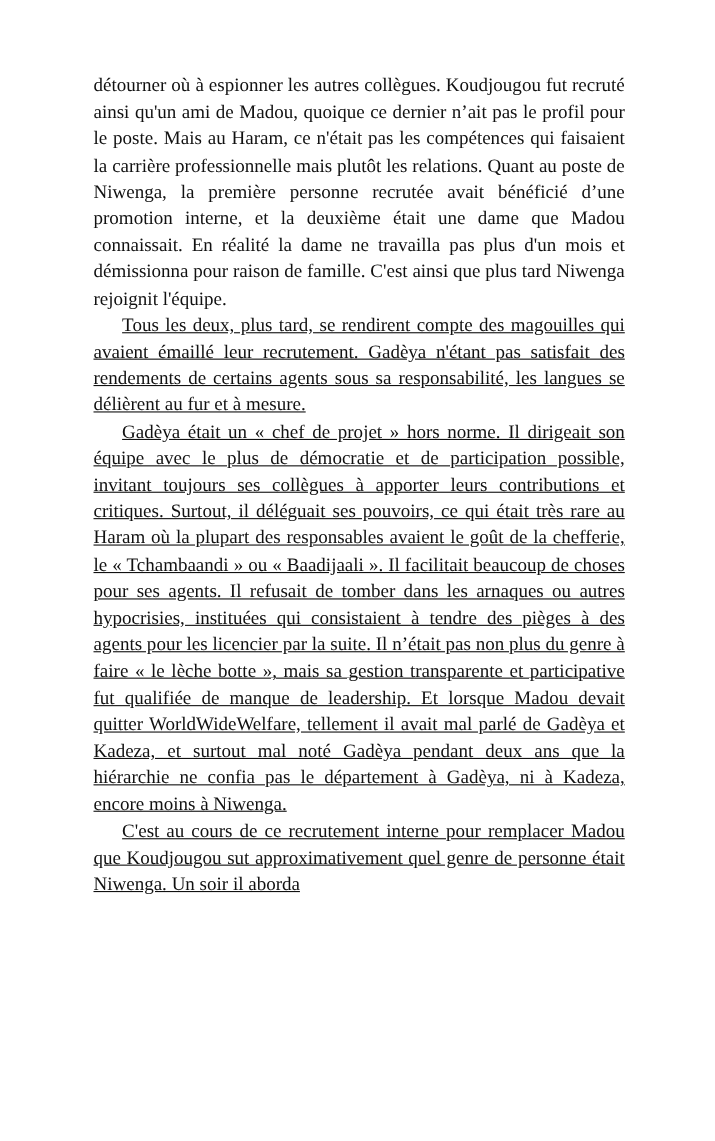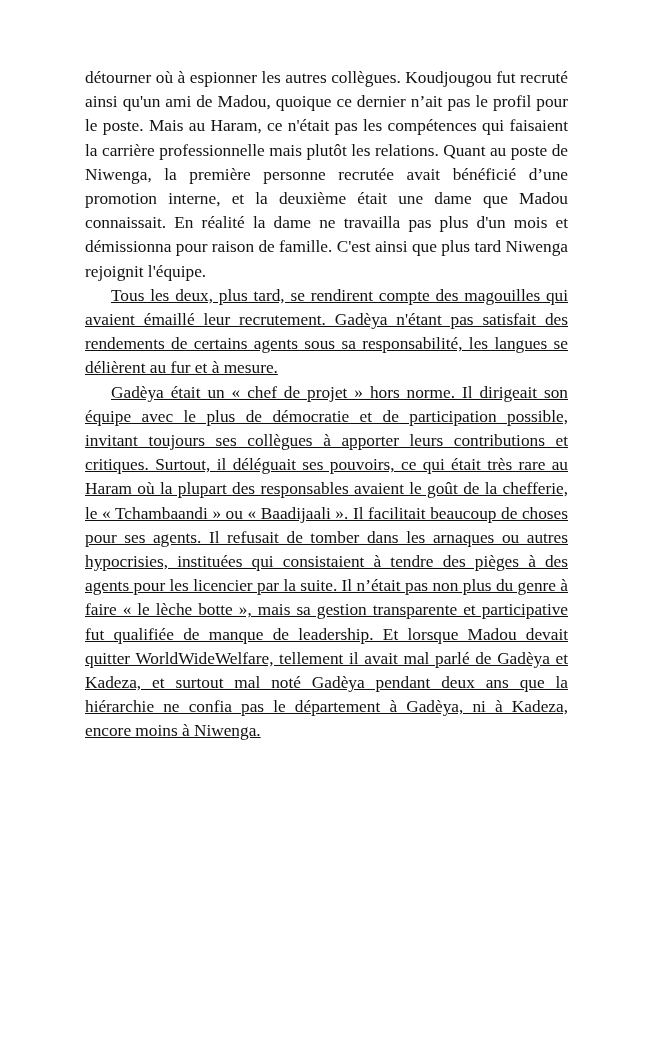--- a/index.html
+++ b/index.html
@@ -46,15 +46,16 @@
   }
 </style>
 </head>
 <body>
 
 <div class="page">
   <div class="text-block">
     <p>détourner où à espionner les autres collègues. Koudjougou fut recruté ainsi qu'un ami de Madou, quoique ce dernier n’ait pas le profil pour le poste. Mais au Haram, ce n'était pas les compétences qui faisaient la carrière professionnelle mais plutôt les relations. Quant au poste de Niwenga, la première personne recrutée avait bénéficié d’une promotion interne, et la deuxième était une dame que Madou connaissait. En réalité la dame ne travailla pas plus d'un mois et démissionna pour raison de famille. C'est ainsi que plus tard Niwenga rejoignit l'équipe.</p>
     <p class="indent">Tous les deux, plus tard, se rendirent compte des magouilles qui avaient émaillé leur recrutement. Gadèya n'étant pas satisfait des rendements de certains agents sous sa responsabilité, les langues se délièrent au fur et à mesure.</p>
     <p class="indent">Gadèya était un « chef de projet » hors norme. Il dirigeait son équipe avec le plus de démocratie et de participation possible, invitant toujours ses collègues à apporter leurs contributions et critiques. Surtout, il déléguait ses pouvoirs, ce qui était très rare au Haram où la plupart des responsables avaient le goût de la chefferie, le « Tchambaandi » ou « Baadijaali ». Il facilitait beaucoup de choses pour ses agents. Il refusait de tomber dans les arnaques ou autres hypocrisies, instituées qui consistaient à tendre des pièges à des agents pour les licencier par la suite. Il n’était pas non plus du genre à faire « le lèche botte », mais sa gestion transparente et participative fut qualifiée de manque de leadership. Et lorsque Madou devait quitter WorldWideWelfare, tellement il avait mal parlé de Gadèya et Kadeza, et surtout mal noté Gadèya pendant deux ans que la hiérarchie ne confia pas le département à Gadèya, ni à Kadeza, encore moins à Niwenga.</p>
+    <p class="indent">C'est au cours de ce recrutement interne pour remplacer Madou que Koudjougou sut approximativement quel genre de personne était Niwenga. Un soir il aborda</p>
   </div>
   <div class="page-number">60</div>
 </div>
 
 </body></html>

